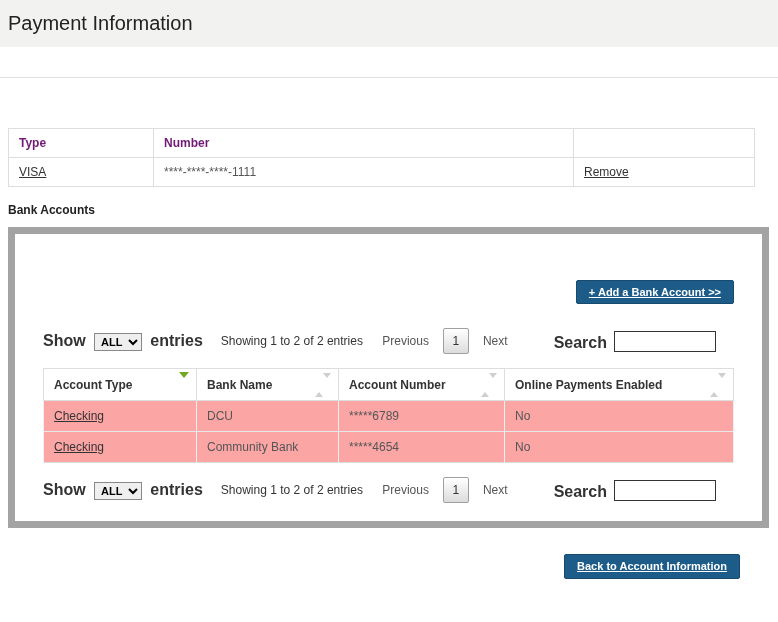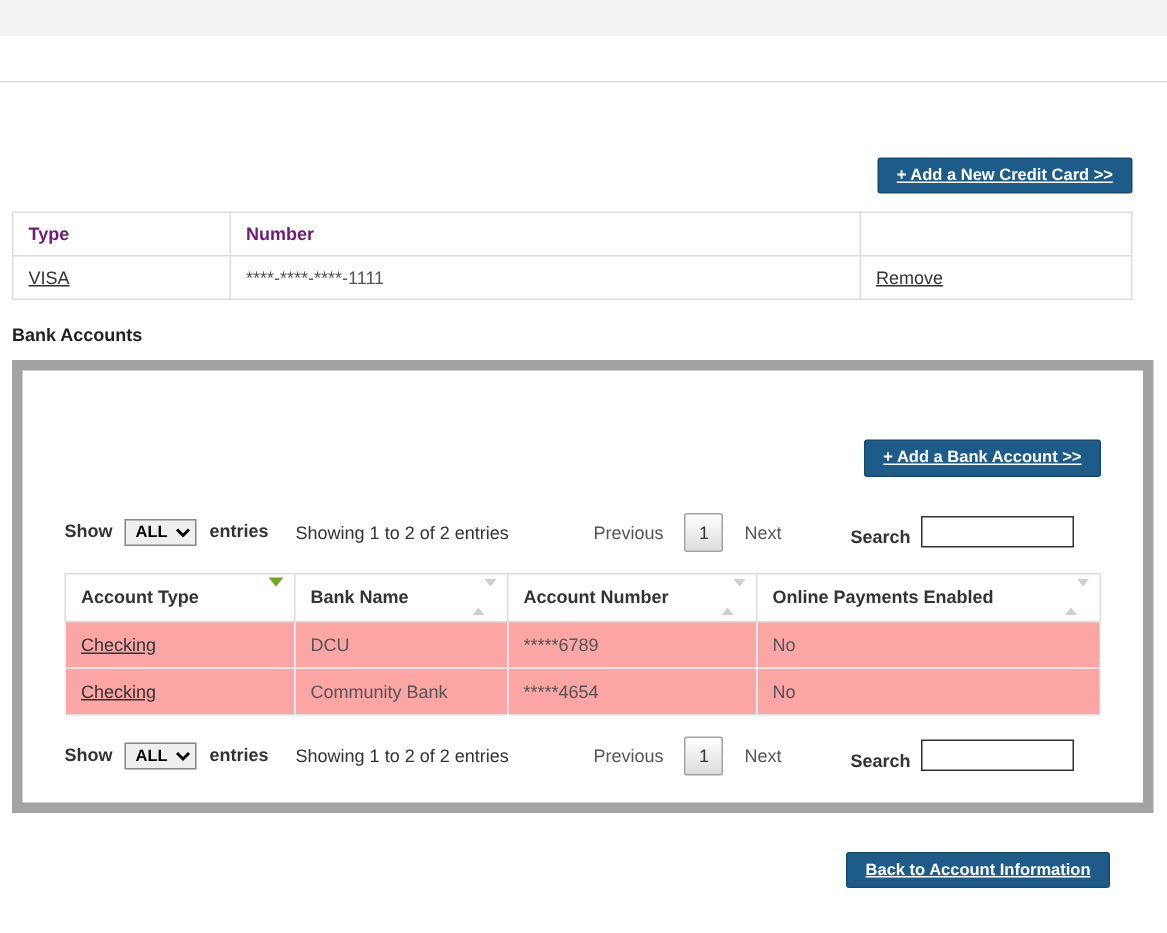--- a/index.html
+++ b/index.html
@@ -38,21 +38,21 @@
   .col-type { width: 145px; } .col-number { width: 420px; }
   .cc-number { color: #6e7b8a; }
   a.plain-link { color: #333; text-decoration: underline; cursor: pointer; }
 
   
   .bank-label { margin: 16px 8px 10px 8px; font-size: 12px; font-weight: bold; color: #222; }
   .bank-panel { margin: 0 9px 0 8px; border: 7px solid #a3a3a3; padding: 46px 28px 18px 28px; }
 
   .dt-controls { display: flex; align-items: center; margin: 24px 0 14px 0; }
   .dt-controls.bottom { margin: 14px 0 0 0; }
-  .dt-label { font-weight: 600; color: #333; font-size: 12px; }
+  .dt-label { font-weight: 600; color: #333; font-size: 16px; }
   .dt-length select {
     margin: 0 5px; font-family: "Liberation Sans", sans-serif;
     font-size: 11px; font-weight: bold; border: 1px solid #888; padding: 1px 2px;
   }
   .dt-info { margin-left: 18px; font-size: 12px; color: #333; }
   .dt-paginate { margin-left: auto; display: flex; align-items: center; }
   .dt-prev, .dt-next { color: #555; font-size: 12px; padding: 4px 6px; cursor: pointer; }
   .dt-page {
     display: inline-block; min-width: 26px; text-align: center;
     border: 1px solid #a0a0a0; border-radius: 2px;
@@ -85,27 +85,25 @@
   .tri-down.green { border-top: 6px solid #6fa822; border-left-width: 5px; border-right-width: 5px; }
 
   .footer-row { text-align: right; margin: 26px 38px 0 0; }
 </style>
 </head>
 <body>
 
 <div class="page">
 
   <header class="page-header">
+    <h1 class="page-title">Payment Information</h1>
   </header>
   <hr class="header-divider">
 
   <section class="cc-section">
-    <div class="btn-row">
-      <button class="btn-primary">+ Add a New Credit Card &gt;&gt;</button>
-    </div>
     <table class="cc-table">
       <thead>
         <tr>
           <th class="col-type">Type</th>
           <th class="col-number">Number</th>
           <th></th>
         </tr>
       </thead>
       <tbody>
         <tr>

